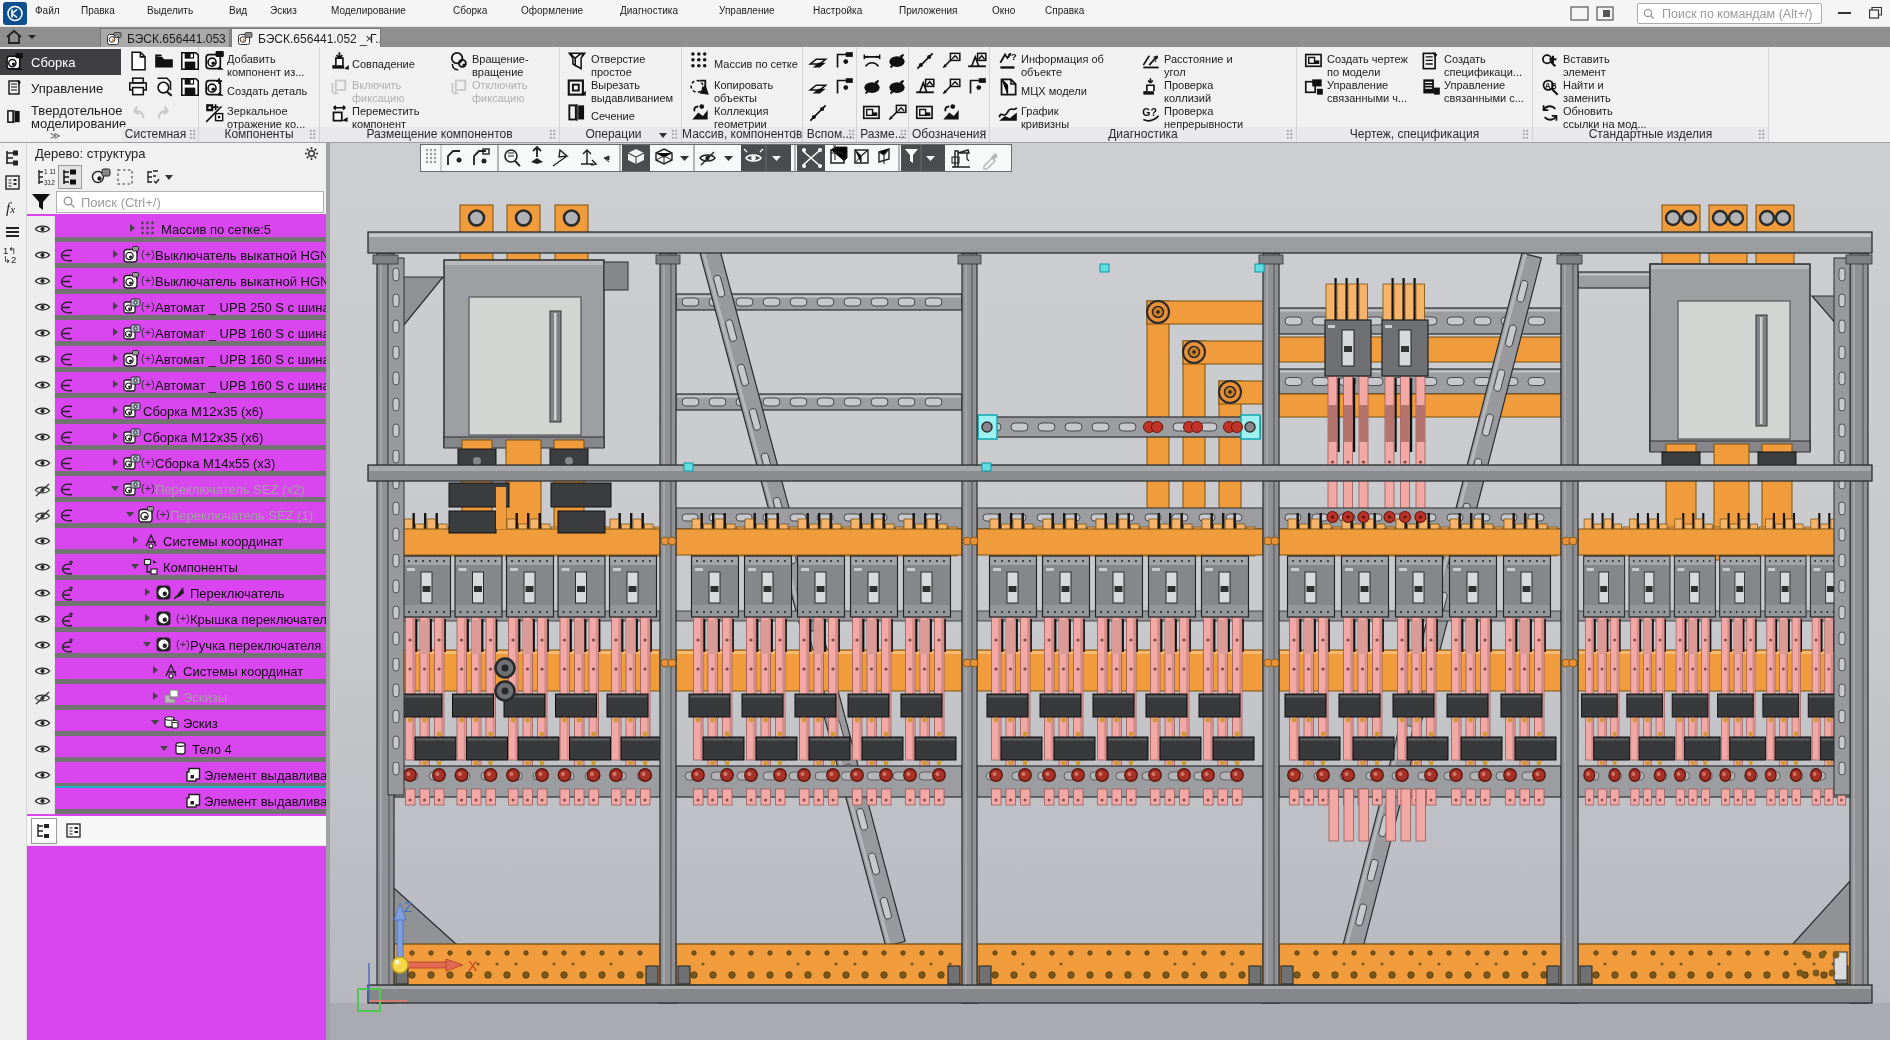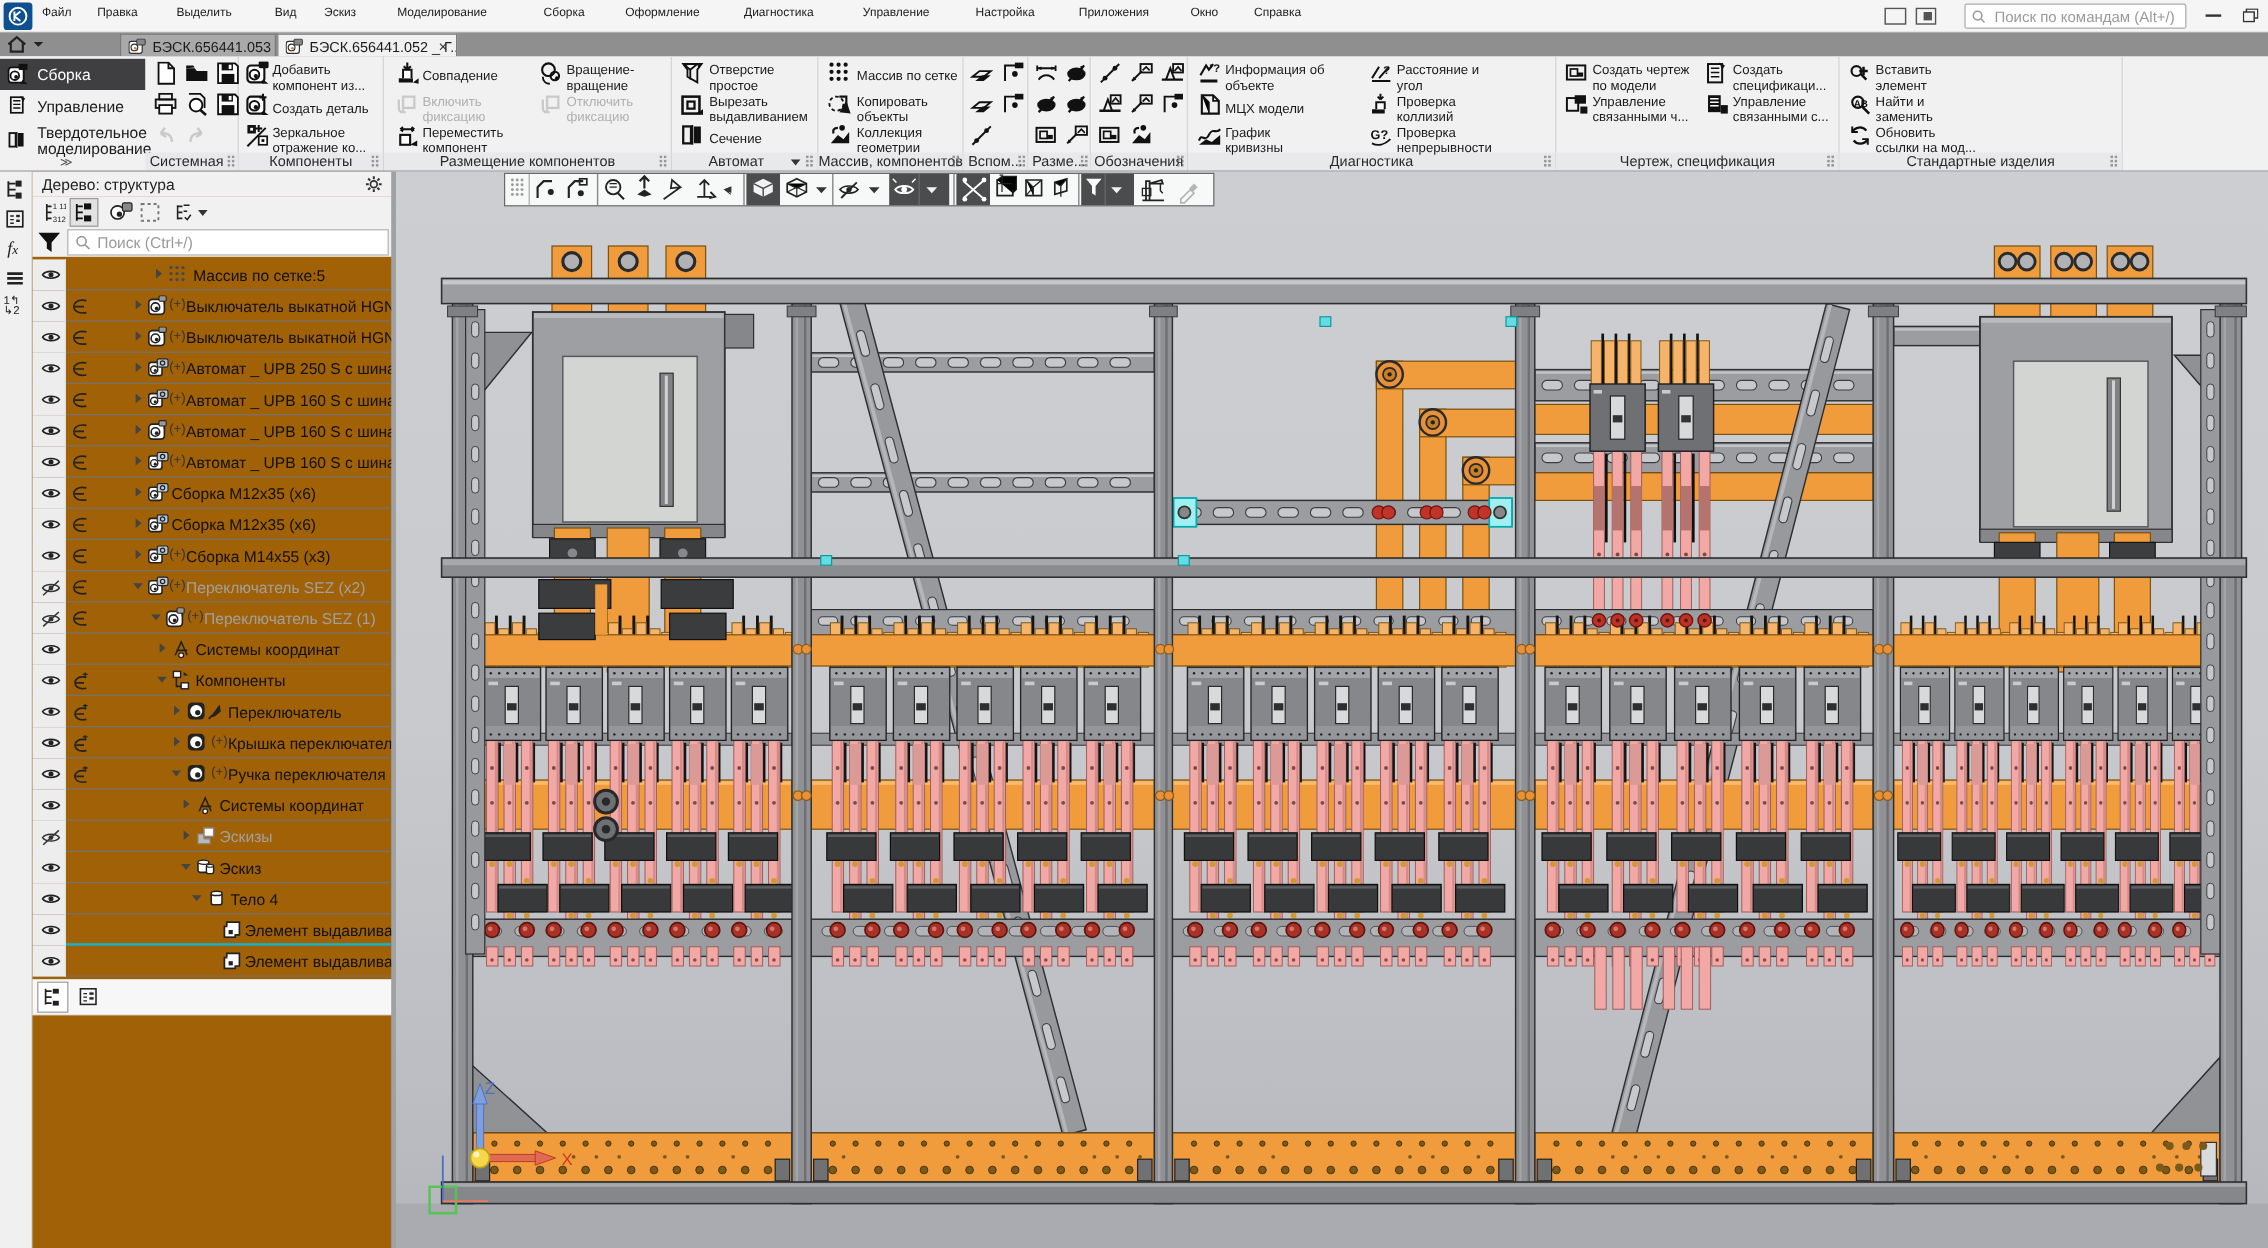--- a/index.html
+++ b/index.html
@@ -17,28 +17,28 @@
 .rglbl{position:absolute;bottom:2px;left:0;right:0;text-align:center;font-size:12px;color:#2a2a2a;white-space:nowrap}
 .rgband{position:absolute;bottom:0;left:0;right:0;height:16px;background:#e9e9eb}
 .it{position:absolute;font-size:11px;line-height:12.5px;color:#1b1b1b;white-space:nowrap}
 .it.g{color:#b0b0b0}
 .ig{position:absolute;width:20px;height:20px}
 .grip{position:absolute;bottom:3px;width:7px;height:11px;opacity:.55;background:radial-gradient(circle 1.1px,#555 1px,transparent 1.2px) 0 0/3.5px 3.5px}
 #modeblk{position:absolute;left:0;top:0;width:121px;height:96px;background:#f1f1f2}
 #mb1{position:absolute;left:0;top:2px;width:121px;height:26px;background:#3f3f41;color:#fff;font-size:13px;padding:6px 0 0 31px}
 .mbx{position:absolute;left:0;width:121px;height:25px;color:#1b1b1b;font-size:13px;padding:5px 0 0 31px}
 #leftstrip{position:absolute;left:0;top:143px;width:27px;height:897px;background:#f0f0f1;border-right:1px solid #d8d8d8}
-#tree{position:absolute;left:27px;top:143px;width:300px;height:897px;background:#a16207}
+#tree{position:absolute;left:27px;top:143px;width:300px;height:897px;background:#d946ef}
 #treesep{position:absolute;left:326px;top:143px;width:4px;height:897px;background:#9fa1a4}
 #treehdr{position:absolute;left:0;top:0;width:300px;height:21px;background:#f1f1f1;font-size:13px;color:#222;padding:3px 0 0 8px}
 #treetools{position:absolute;left:0;top:21px;width:300px;height:26px;background:#f1f1f1}
 #treesearch{position:absolute;left:0;top:47px;width:300px;height:24px;background:#f1f1f1}
 #tsbox{position:absolute;left:29px;top:1px;width:268px;height:22px;background:#fff;border:1px solid #b0b0b0;font-size:13px;color:#9b9b9b;padding:3px 0 0 24px}
 #trows{position:absolute;left:0;top:73px;width:300px}
-.tr0{position:absolute;left:0;width:300px;height:26px;border-bottom:1px solid #737373;font-size:13px;color:#111;white-space:nowrap}
+.tr0{position:absolute;left:0;width:300px;height:26px;border-bottom:5px solid #737373;font-size:13px;color:#111;white-space:nowrap}
 .tr0 .lb{position:absolute;top:6px}
 .tr0 .lb.g{color:#a0a0a0}
 .gut{position:absolute;left:0;top:0;width:28px;height:26px;background:#ededee;border-right:1px solid #e0e0e0}
 .arr{position:absolute;top:8px;width:0;height:0}
 .arr.r{border-left:5px solid #444;border-top:4px solid transparent;border-bottom:4px solid transparent}
 .arr.d{border-top:5px solid #444;border-left:4px solid transparent;border-right:4px solid transparent;margin-top:2px}
 .plus{position:absolute;top:6px;font-size:11px;color:#333}
 #vp{position:absolute;left:330px;top:143px;width:1560px;height:897px}
 </style></head><body>
 <div id="menubar">
@@ -403,21 +403,21 @@
       </svg>
       <div class="it" style="left:31px;top:6px">Отверстие<br>простое</div>
 <svg class="ig" style="left:7px;top:30px">
         <use href="#i-cut"></use>
       </svg>
       <div class="it" style="left:31px;top:32px">Вырезать<br>выдавливанием</div>
 <svg class="ig" style="left:7px;top:56px">
         <use href="#i-sect"></use>
       </svg>
       <div class="it" style="left:31px;top:63px">Сечение</div>
-<div class="rglbl" style="left:-14px">Автомат</div>
+<div class="rglbl" style="left:-14px">Операции</div>
       <div style="position:absolute;bottom:5px;left:99px;width:0;height:0;border-top:5px solid #333;border-left:4.5px solid transparent;border-right:4.5px solid transparent"></div>
       <div class="grip" style="right:3px"></div>
     </div>
 <div class="rg" style="left:682px;width:121px">
       <div class="rgband"></div>
 <svg class="ig" style="left:8px;top:4px">
         <use href="#i-arr"></use>
       </svg>
       <div class="it" style="left:32px;top:11px">Массив по сетке</div>
 <svg class="ig" style="left:8px;top:30px">

